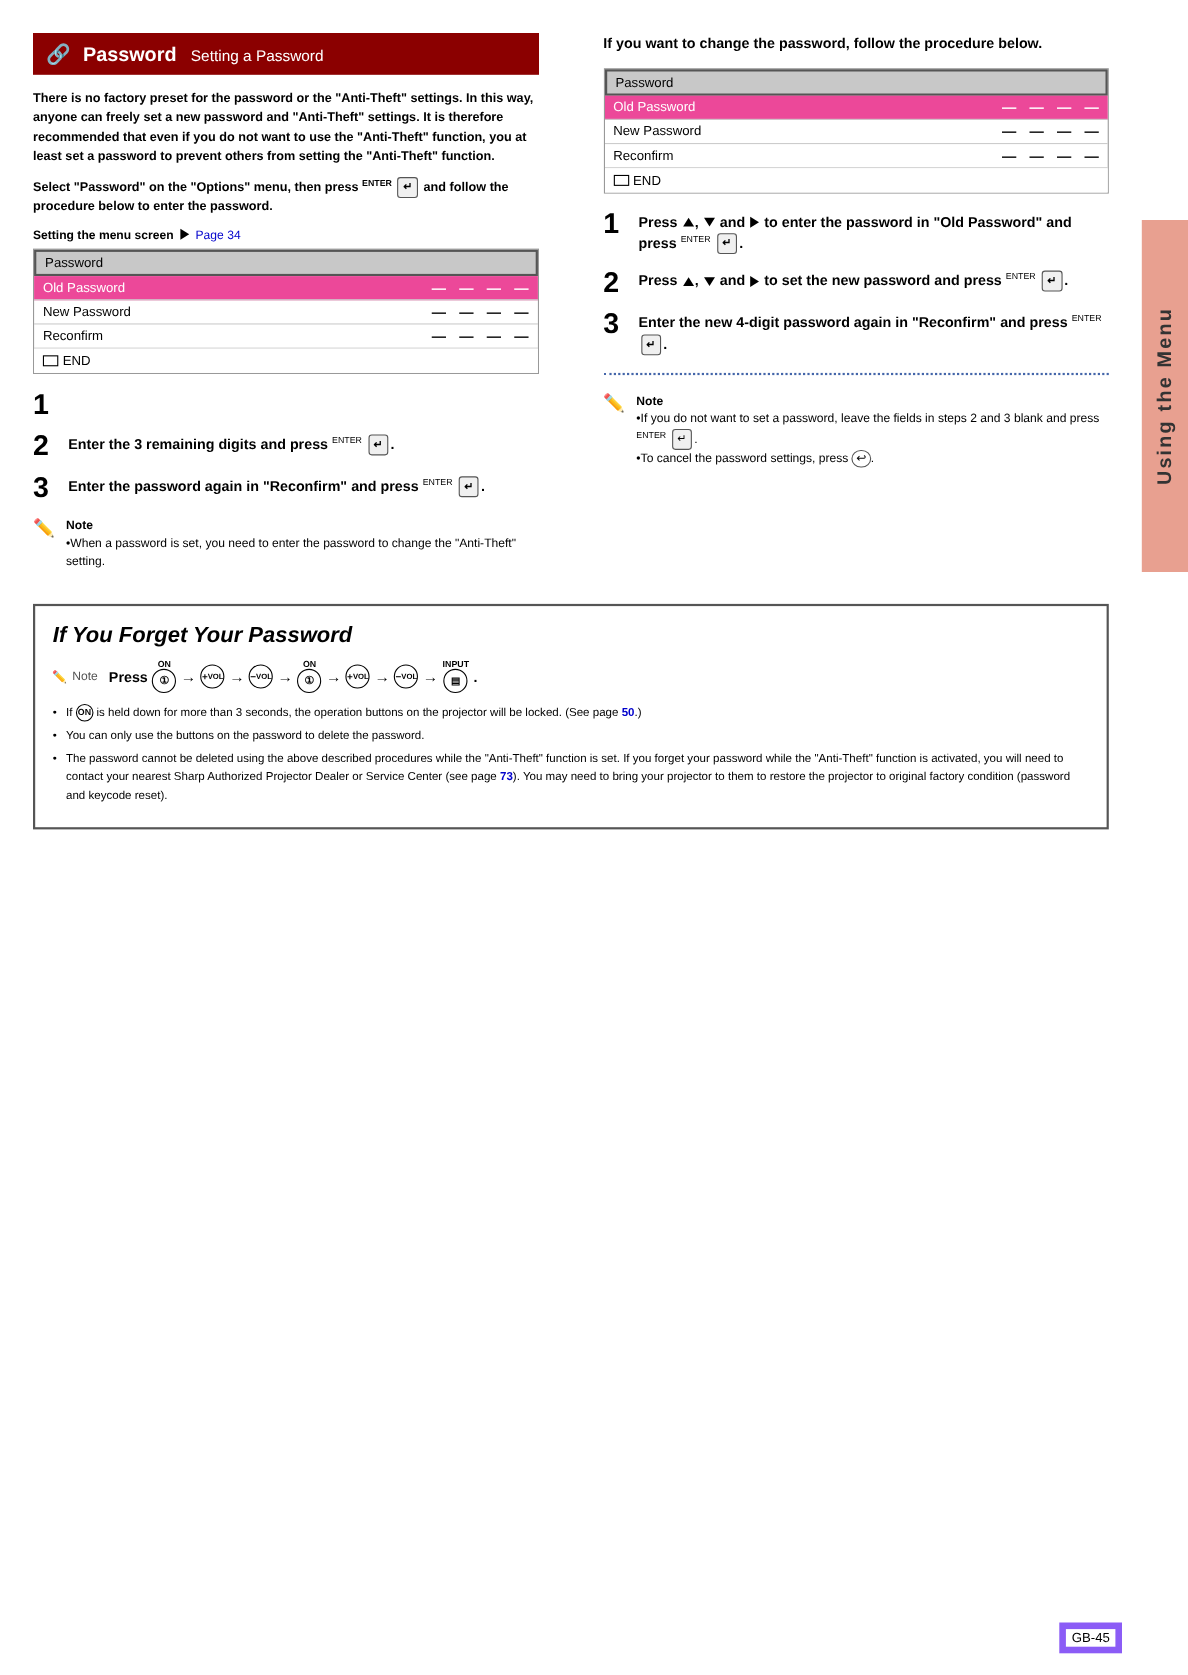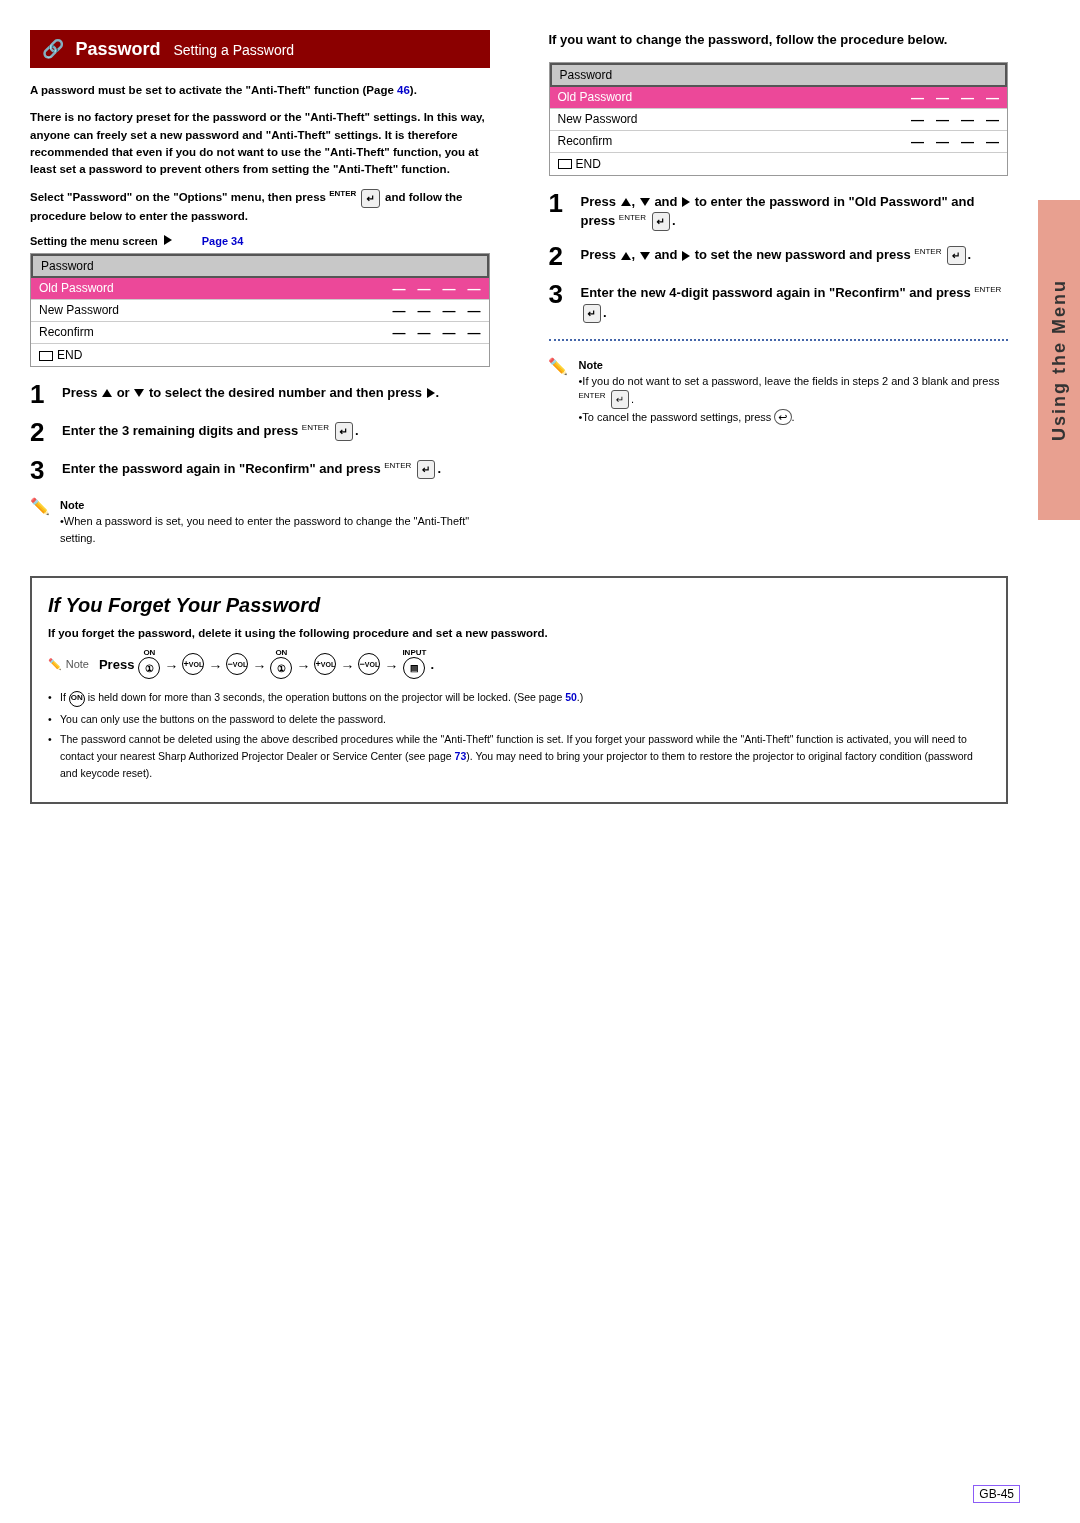--- a/index.html
+++ b/index.html
@@ -383,21 +383,21 @@
       right: 60px;
       font-size: 12px;
       color: #000;
       display: flex;
       align-items: center;
       gap: 4px;
     }
 
     .page-num-box {
       display: inline-block;
-      border: 1px solid #8b5cf6;
+      border: 6px solid #8b5cf6;
       padding: 1px 5px;
       font-size: 12px;
     }
 
     
     .right-intro-bold {
       font-size: 13px;
       font-weight: bold;
       line-height: 1.5;
       margin-bottom: 12px;
@@ -429,36 +429,33 @@
     <div class="two-col">
 
       <div class="left-col">
 
         <div class="section-header">
           <span style="margin-right:6px;">🔗</span>
           <strong>Password</strong>
           <span style="font-weight:normal; font-size:14px; margin-left:8px;">Setting a Password</span>
         </div>
 
-        <p class="body-text">
-          <b>A password must be set to activate the "Anti-Theft" function (Page <span style="color:#0000cc; font-weight:bold;">46</span>).</b>
-        </p>
 
         <p class="body-text">
           <b>There is no factory preset for the password or the "Anti-Theft" settings. In this way, anyone can freely set a new password and "Anti-Theft" settings. It is therefore recommended that even if you do not want to use the "Anti-Theft" function, you at least set a password to prevent others from setting the "Anti-Theft" function.</b>
         </p>
 
         <p class="body-text">
           <b>Select "Password" on the "Options" menu, then press <sup style="font-size:8px;">ENTER</sup> <span class="enter-key">↵</span> and follow the procedure below to enter the password.</b>
         </p>
 
         <div class="menu-screen-label">
           <span>Setting the menu screen</span>
           <span class="arrow-right-icon"></span>
-          <span style="color:#0000cc; font-weight:bold;margin-left:24px;">Page 34</span>
+          <span style="color:#0000cc; font-weight:normal;">Page 34</span>
         </div>
 
         <div class="password-menu">
           <div class="password-menu-header selected">Password</div>
           <div class="password-menu-row highlighted">
             <span class="menu-row-label">Old Password</span>
             <span class="menu-row-dashes">
               <span>—</span>
               <span>—</span>
               <span>—</span>
@@ -485,23 +482,20 @@
           </div>
           <div class="password-menu-row end-row">
             <span><span class="end-icon"></span>END</span>
           </div>
         </div>
 
         <div class="steps-container">
 
           <div class="step-item">
             <div class="step-number">1</div>
-            <div class="step-content">
-              Press <span class="tri-up"></span> or <span class="tri-down"></span> to select the desired number and then press <span class="tri-right"></span>.
-            </div>
           </div>
 
           <div class="step-item">
             <div class="step-number">2</div>
             <div class="step-content">
               Enter the 3 remaining digits and press <sup class="small-super">ENTER</sup> <span class="enter-key">↵</span>.
             </div>
           </div>
 
           <div class="step-item">
@@ -596,21 +590,20 @@
         </div>
 
       </div>
 
     </div>
 
     <div class="forget-section">
 
       <div class="forget-title">If You Forget Your Password</div>
 
-      <p class="forget-subtitle">If you forget the password, delete it using the following procedure and set a new password.</p>
 
       <div class="forget-note-row">
         <div class="forget-note-badge">
           <span>✏️</span>
           <span>Note</span>
         </div>
         <div class="press-sequence">
           <span><b>Press</b></span>
 
           <div class="btn-wrap">

